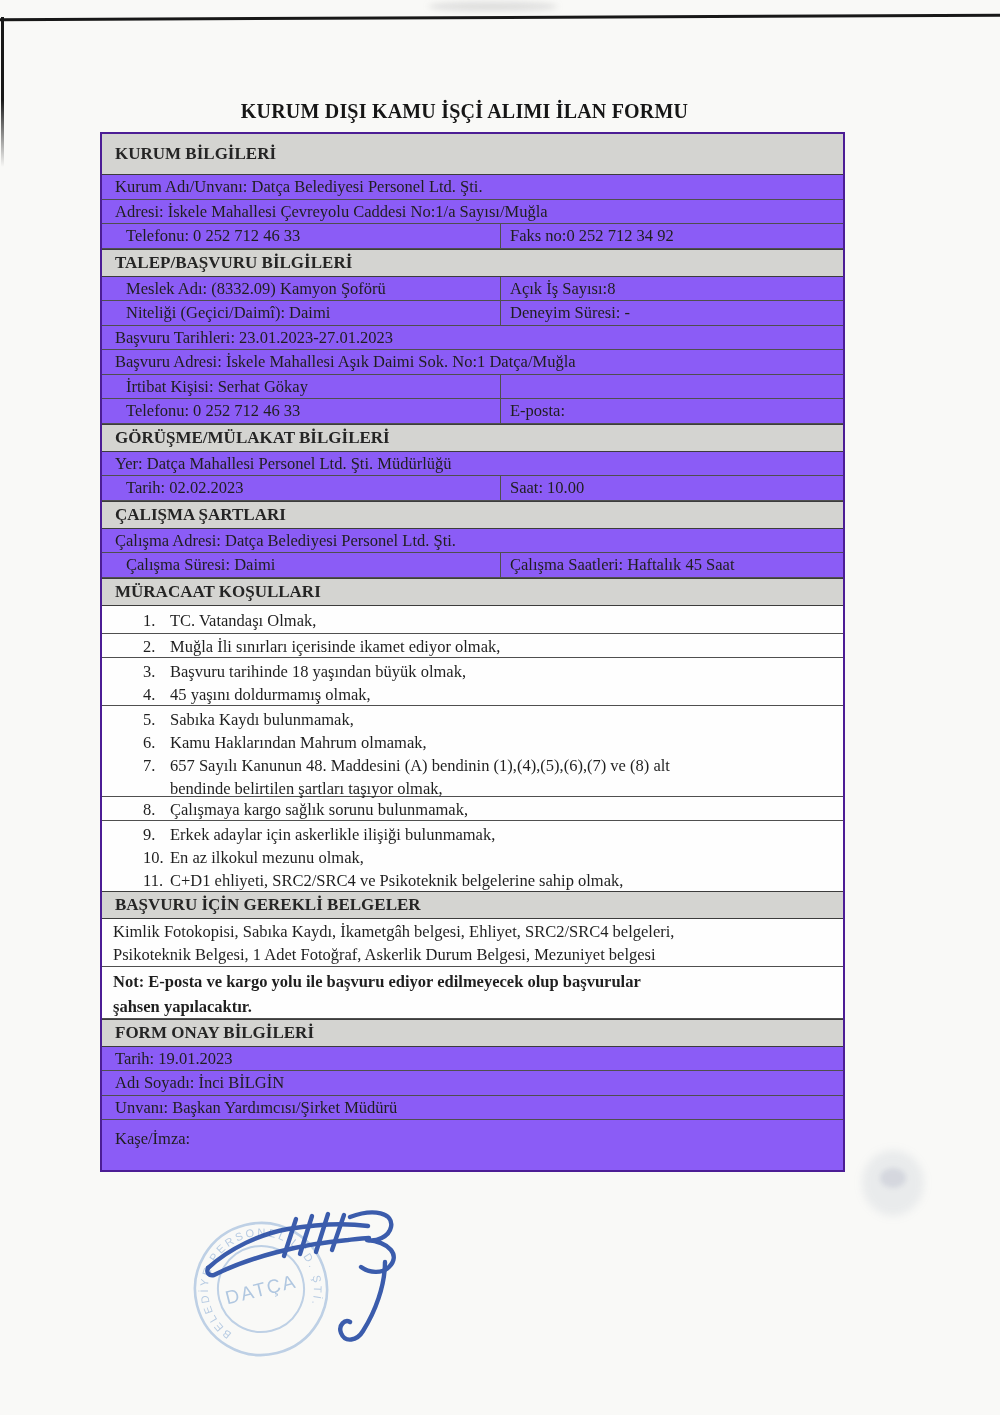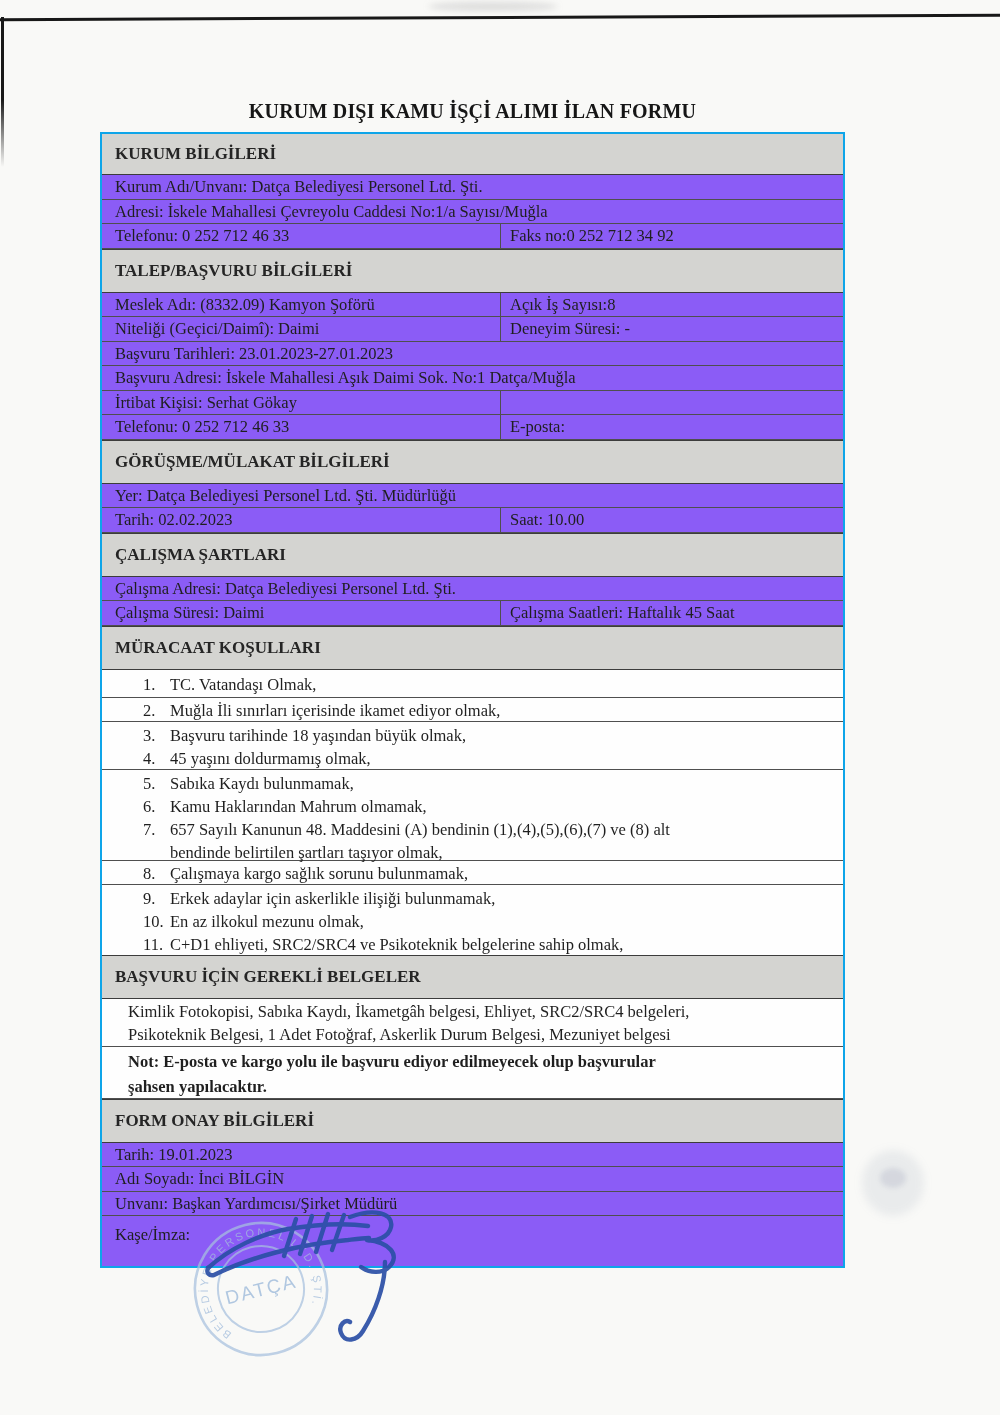--- a/index.html
+++ b/index.html
@@ -11,44 +11,44 @@
                  transform:rotate(-0.25deg);}
   .scan-left-line{position:absolute;left:1px;top:17px;width:2.5px;height:150px;
                   background:linear-gradient(#181818 55%,rgba(24,24,24,0));}
   .scan-smudge-top{position:absolute;left:428px;top:2px;width:130px;height:9px;
                    background:rgba(125,125,128,.22);filter:blur(3px);border-radius:50%;}
   .scan-smudge-right{position:absolute;left:862px;top:1150px;width:62px;height:66px;
                      background:rgba(100,115,150,.10);filter:blur(4px);border-radius:50%;}
   .scan-smudge-right2{position:absolute;left:880px;top:1168px;width:26px;height:20px;
                      background:rgba(90,100,140,.14);filter:blur(2.5px);border-radius:50%;}
 
-  .doc-title{position:absolute;left:100px;top:100px;width:745px;text-align:center;
+  .doc-title{position:absolute;left:92px;top:100px;width:745px;text-align:center;
              font-size:20px;font-weight:bold;letter-spacing:.2px;color:#161616;}
 
-  .form-table{position:absolute;left:100px;top:132px;width:745px;border:2px solid #0ea5e9;
+  .form-table{position:absolute;left:100px;top:132px;width:745px;border:2px solid #4c1d95;
               background:#fdfdfc;font-size:16.5px;box-sizing:border-box;}
   .form-table *{box-sizing:border-box;}
 
-  .band{height:44px;background:#d4d4d1;border-top:1px solid #3c3c3c;border-bottom:1px solid #3c3c3c;
+  .band{height:28px;background:#d4d4d1;border-top:1px solid #3c3c3c;border-bottom:1px solid #3c3c3c;
         display:flex;align-items:center;padding-left:13px;font-weight:bold;font-size:17px;color:#252525;}
   .band.first{height:41px;border-top:none;}
 
   .row{height:24.5px;line-height:24.5px;padding-left:13px;border-bottom:1px solid #4f4f4f;
        background:#8b5cf6;white-space:nowrap;overflow:hidden;}
   .row2{display:flex;padding-left:0;}
-  .c1{width:399px;padding-left:13px;border-right:1px solid #4f4f4f;height:100%;}
+  .c1{width:399px;padding-left:24px;border-right:1px solid #4f4f4f;height:100%;}
   .c2{flex:1;padding-left:9px;height:100%;}
 
   .ligroup{border-bottom:1px solid #4f4f4f;background:#fefefe;padding-top:2px;}
   .ligroup.last{border-bottom:none;}
   .liline{display:flex;line-height:23.2px;padding-left:41px;white-space:nowrap;}
   .linum{width:27px;flex:none;}
   .licont{padding-left:68px;line-height:23.2px;white-space:nowrap;}
 
-  .cell{padding:1px 13px 0 26px;line-height:23.5px;border-bottom:1px solid #4f4f4f;background:#fefefe;}
+  .cell{padding:1px 13px 0 11px;line-height:23.5px;border-bottom:1px solid #4f4f4f;background:#fefefe;}
   .cell.notcell{font-weight:bold;line-height:25.5px;padding-top:2px;}
   .row.kase{height:50px;line-height:38px;border-bottom:none;}
 
   .stamp{position:absolute;left:183px;top:1211px;width:156px;height:156px;
          transform:rotate(-14deg);opacity:.8;}
   .signature{position:absolute;left:198px;top:1204px;width:220px;height:150px;}
 </style>
 </head>
 <body>
 
@@ -85,21 +85,21 @@
     <div class="row">Başvuru Adresi: İskele Mahallesi Aşık Daimi Sok. No:1 Datça/Muğla</div>
     <div class="row row2">
       <div class="c1">İrtibat Kişisi: Serhat Gökay</div>
     </div>
     <div class="row row2">
       <div class="c1">Telefonu: 0 252 712 46 33</div>
       <div class="c2">E-posta:</div>
     </div>
 
     <div class="band">GÖRÜŞME/MÜLAKAT BİLGİLERİ</div>
-    <div class="row">Yer: Datça Belediyesi Personel Ltd. Şti. Müdürlüğü</div>
+    <div class="row">Yer: Datça Mahallesi Personel Ltd. Şti. Müdürlüğü</div>
     <div class="row row2">
       <div class="c1">Tarih: 02.02.2023</div>
       <div class="c2">Saat: 10.00</div>
     </div>
 
     <div class="band">ÇALIŞMA ŞARTLARI</div>
     <div class="row">Çalışma Adresi: Datça Belediyesi Personel Ltd. Şti.</div>
     <div class="row row2">
       <div class="c1">Çalışma Süresi: Daimi</div>
       <div class="c2">Çalışma Saatleri: Haftalık 45 Saat</div>

